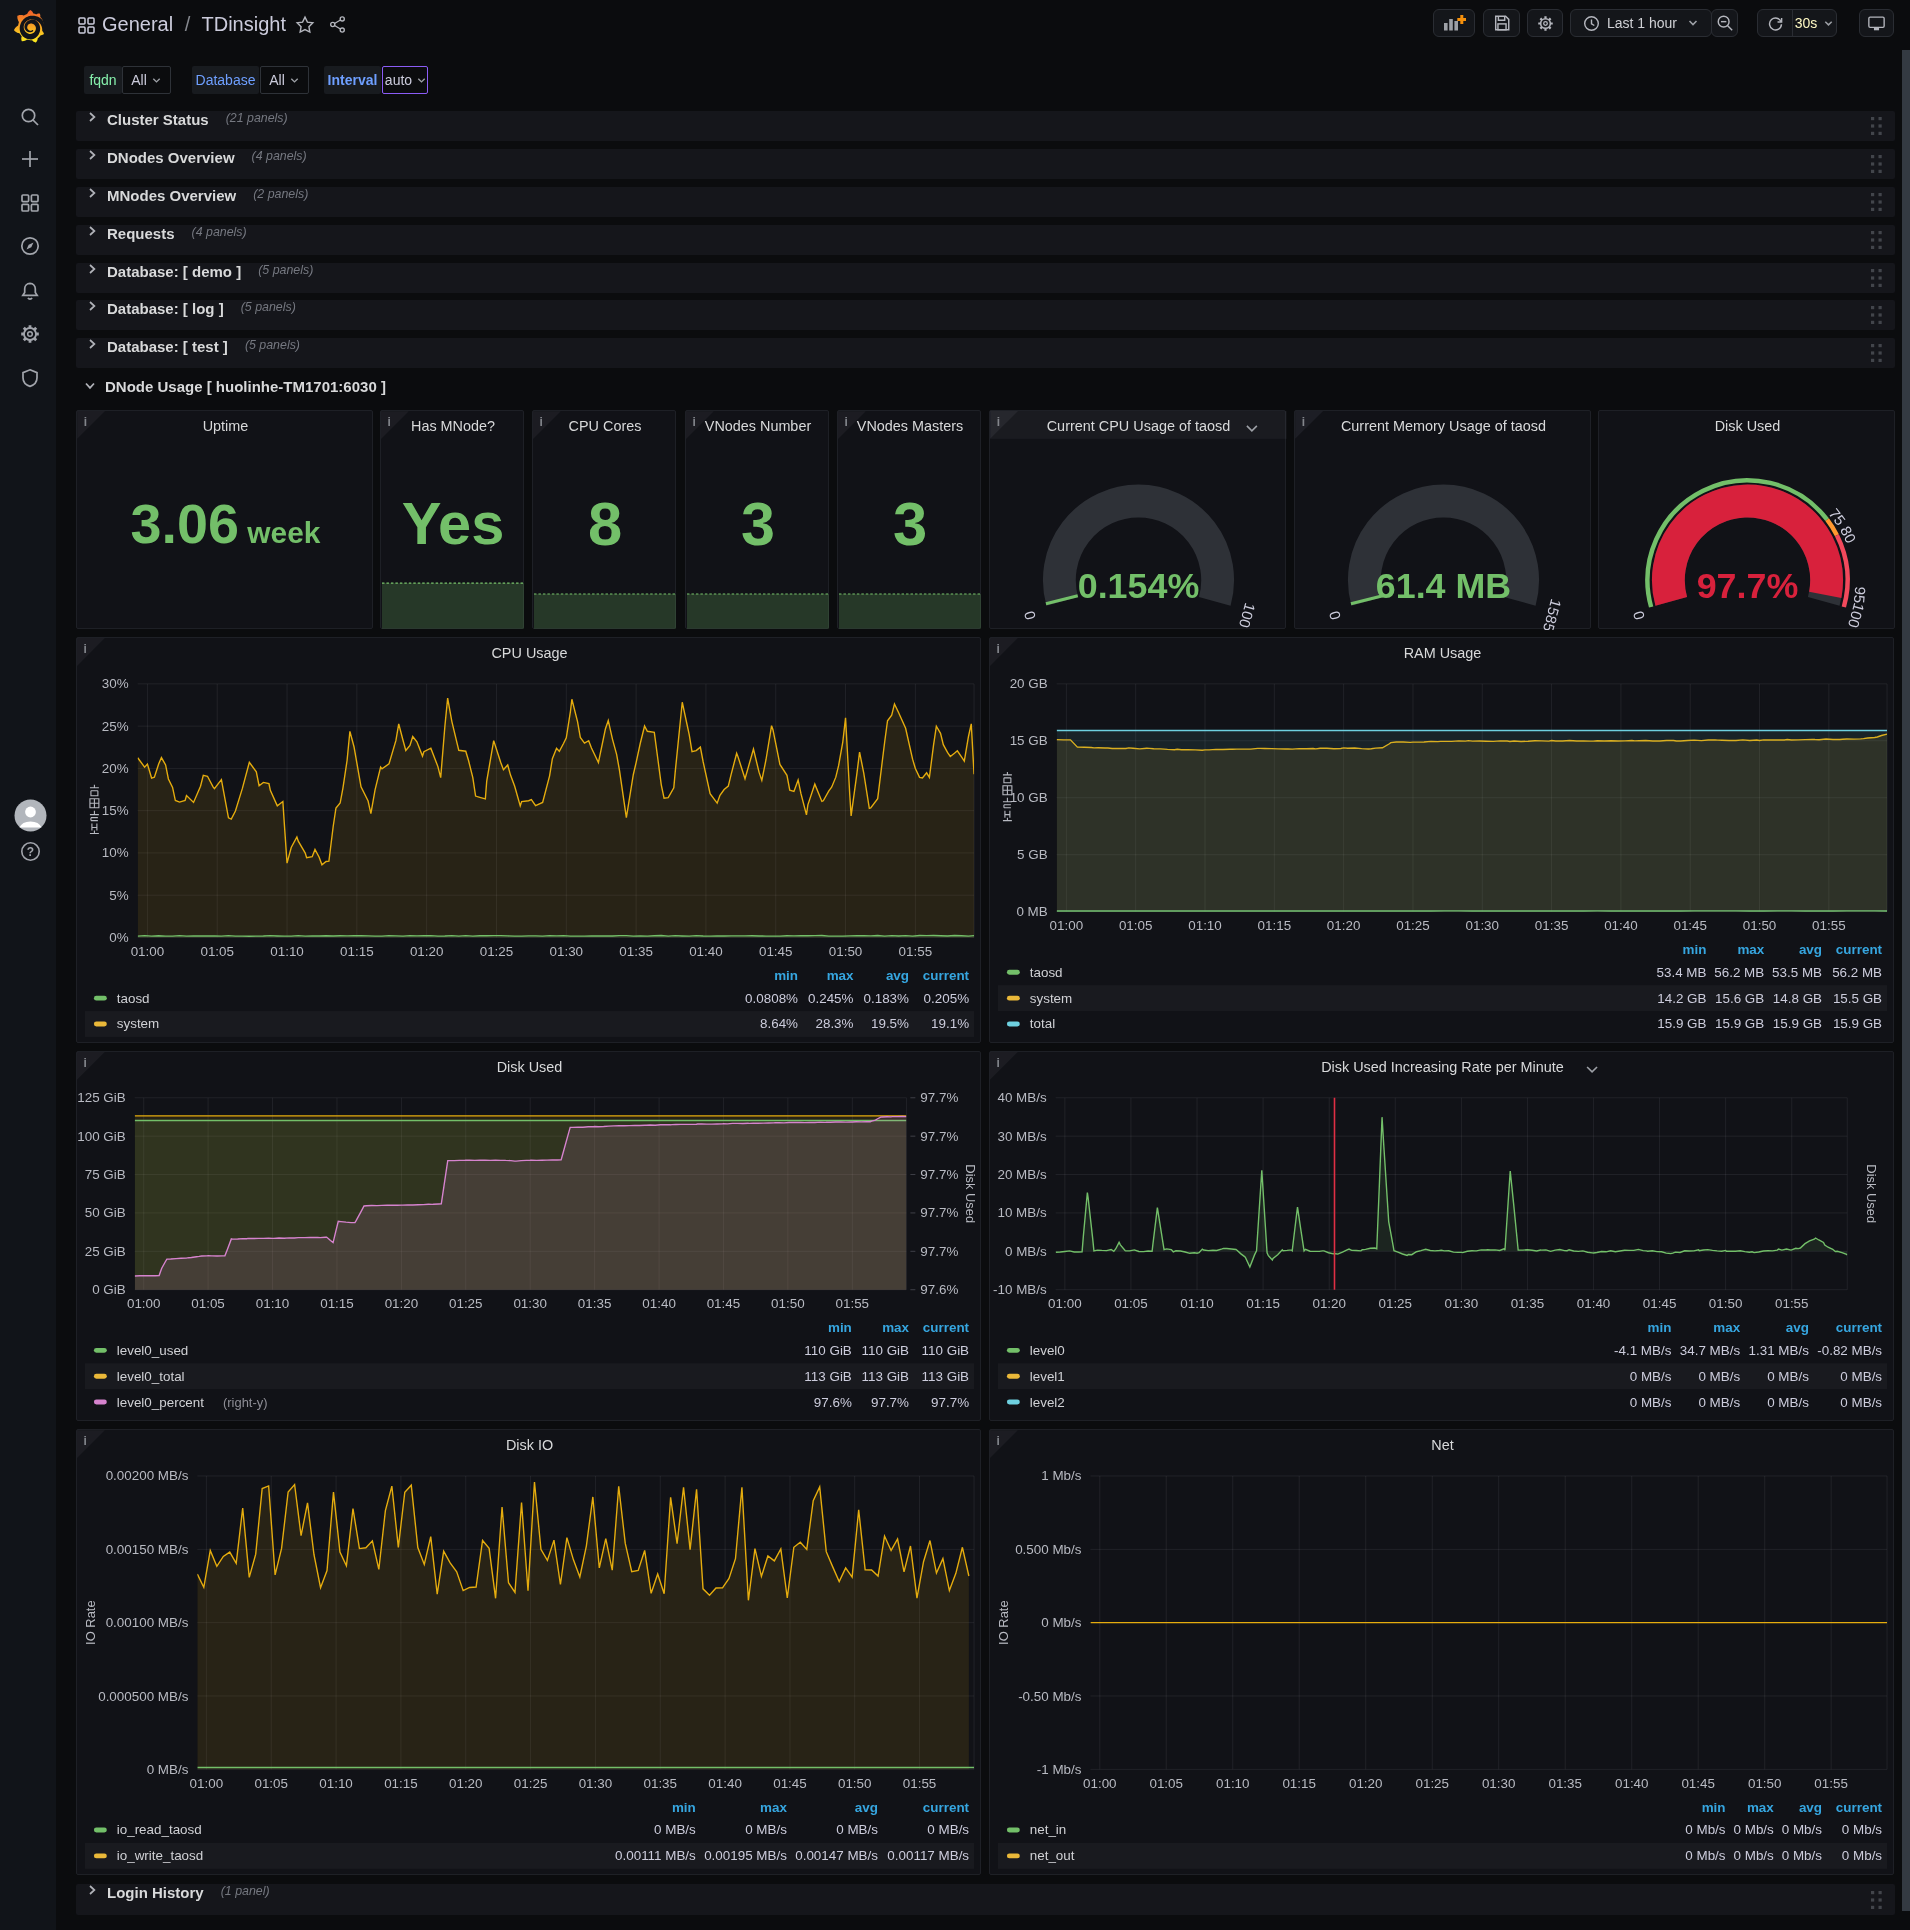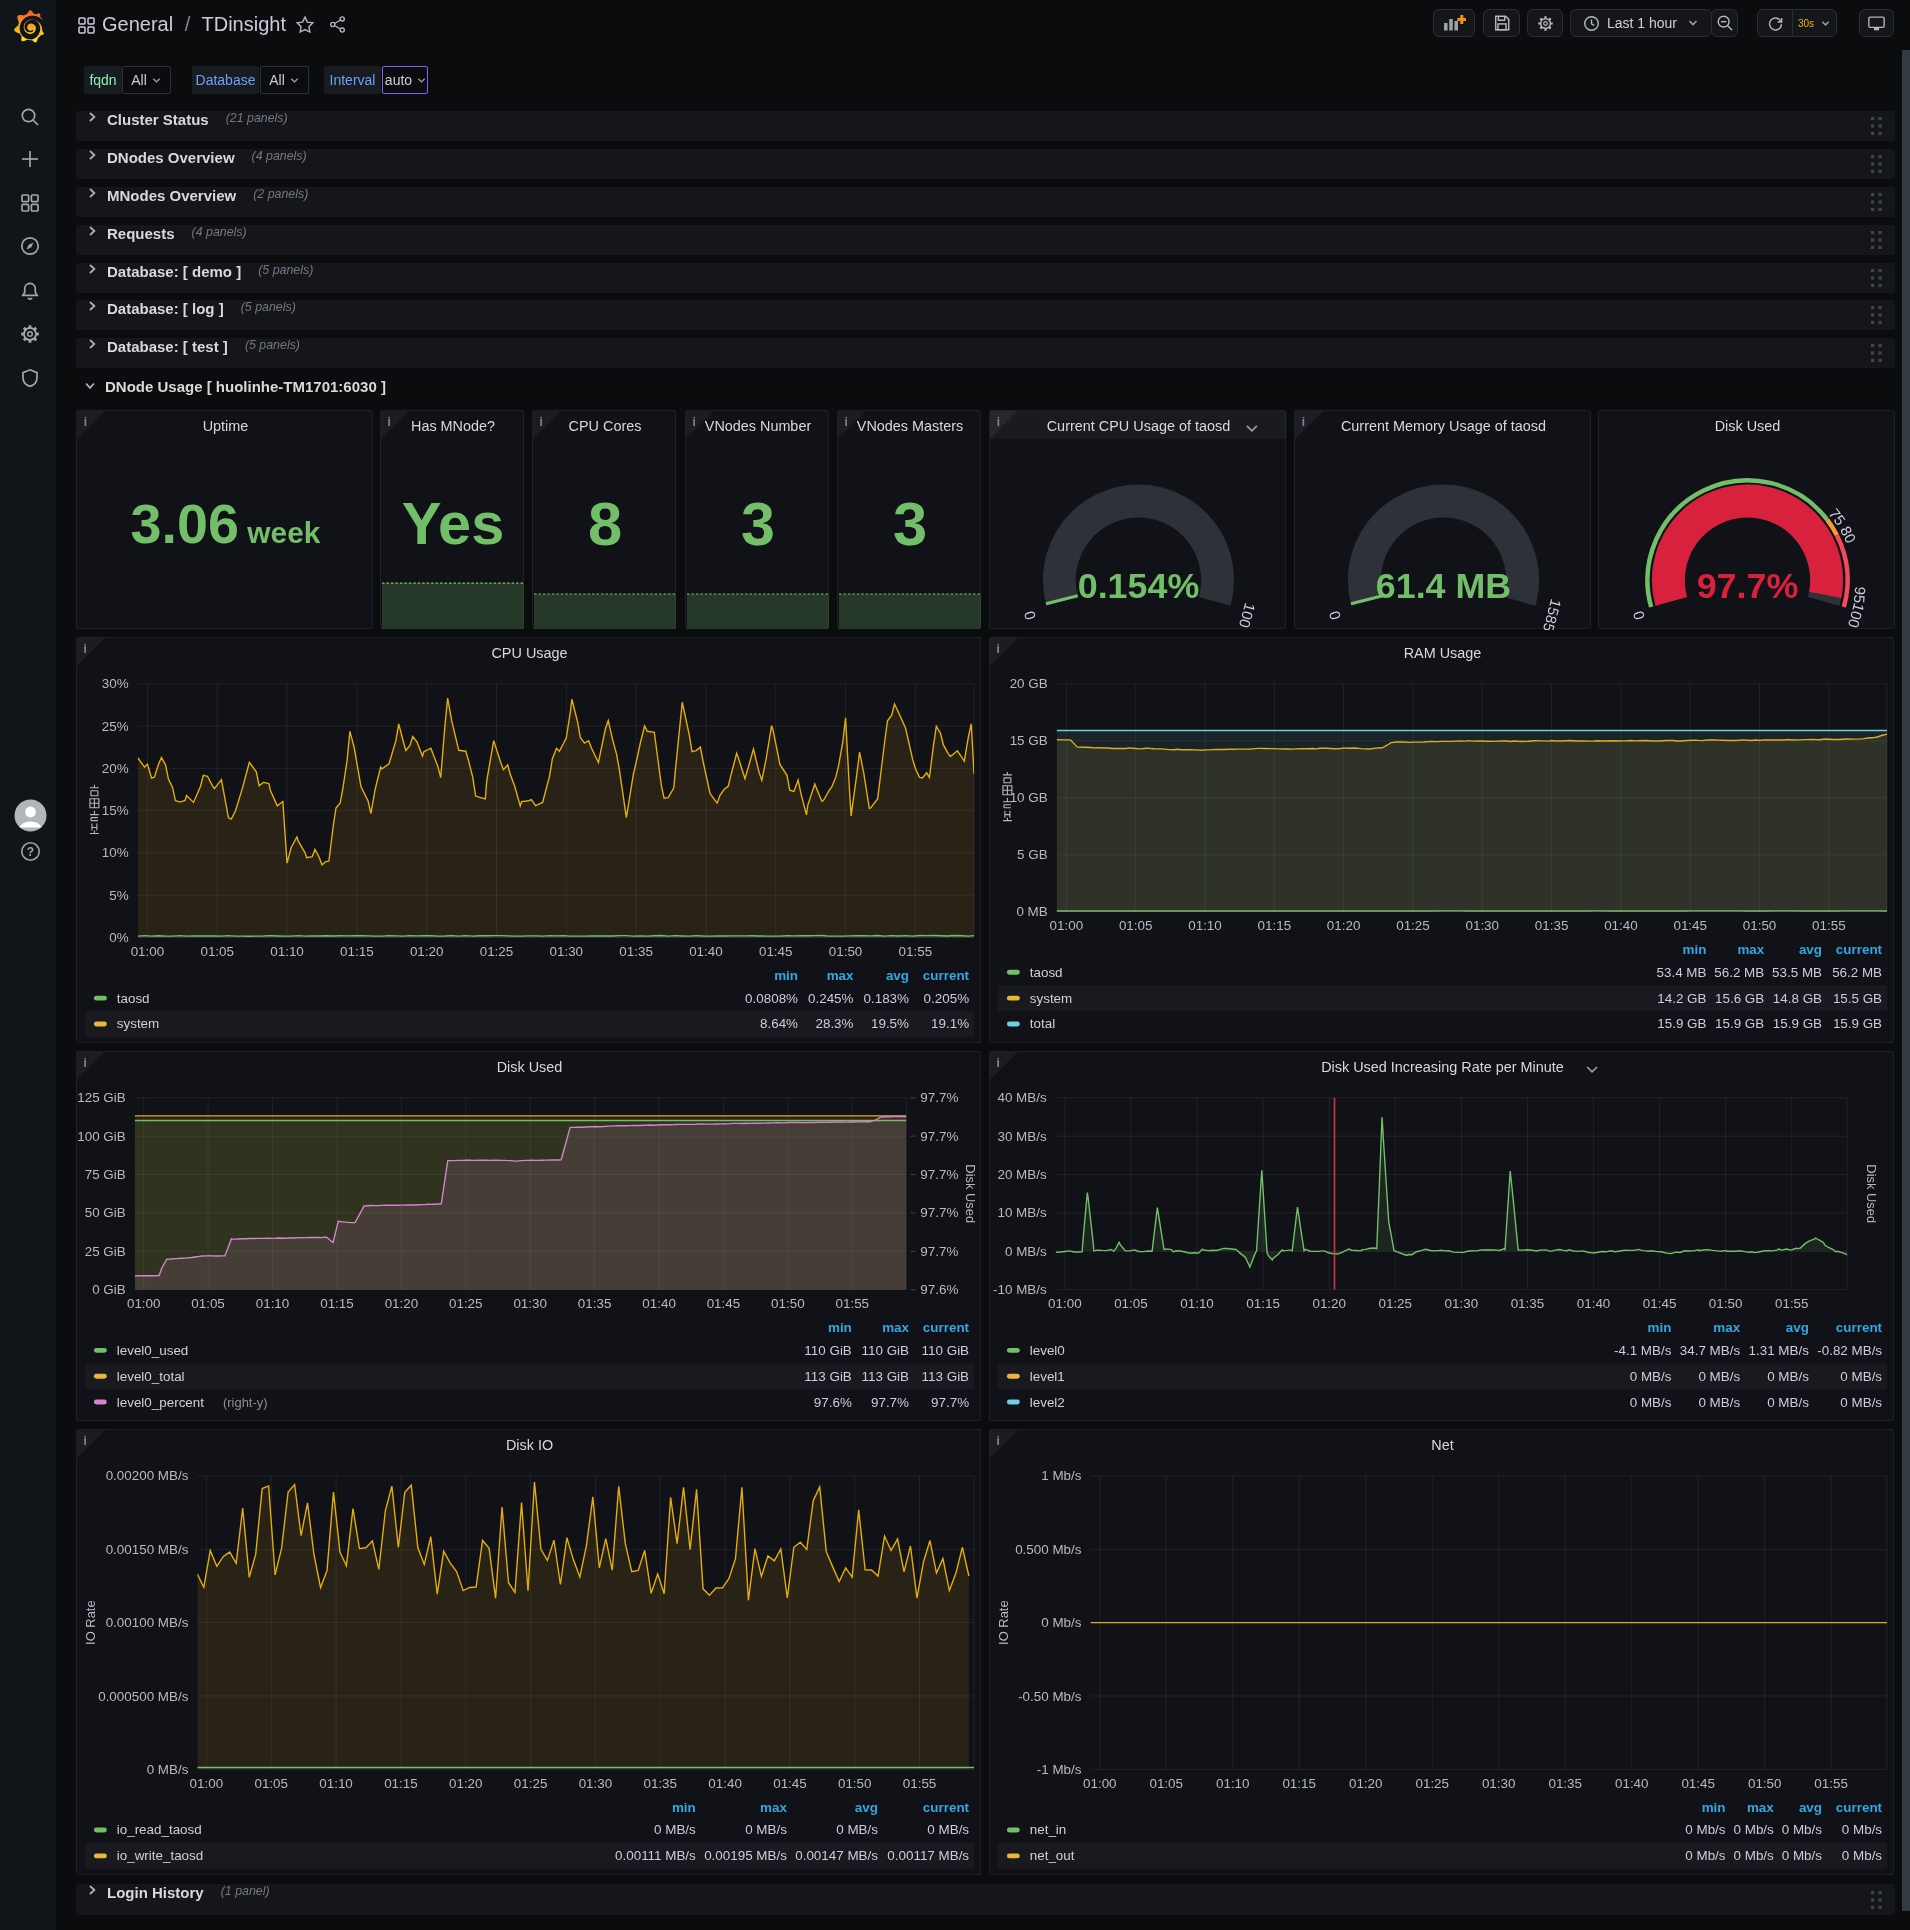--- a/index.html
+++ b/index.html
@@ -126,41 +126,41 @@
   </div>
 <div class="btn" style="left:1757px;width:80px">
     <div style="display:flex;align-items:center;justify-content:center;width:34px">
       <svg width="17" height="17" viewBox="0 0 20 20" fill="none" stroke="#b4b6bd" stroke-width="1.7">
         <path d="M16.6 8.2 A7 7 0 1 0 17 10.8"></path>
         <path d="M17.2 3.4 v4.8 h-4.8" fill="none"></path>
       </svg>
     </div>
     <div style="width:1px;height:26px;background:#2a2d33"></div>
     <div style="flex:1;display:flex;align-items:center;justify-content:center">
-      <span style="font-size:10px;color:#eab308">30s</span>
+      <span style="font-size:14px;color:#fef9c3">30s</span>
       <svg width="11" height="11" viewBox="0 0 12 12" style="margin-left:6px">
         <path d="M2.5 4 l3.5 3.5 L9.5 4" stroke="#9da0a6" stroke-width="1.6" fill="none"></path>
       </svg>
     </div>
   </div>
 <div class="btn" style="left:1859px;width:35px">
     <svg width="19" height="17" viewBox="0 0 22 20" fill="none" stroke="#b4b6bd" stroke-width="1.6">
       <rect x="2" y="2.5" width="18" height="12" rx="1.5"></rect>
       <rect x="8" y="14.5" width="6" height="3.5" fill="#b4b6bd" stroke="none"></rect>
     </svg>
   </div>
 <div class="fbox" style="left:84px;width:38px;background:#181b1f;color:#86efac;justify-content:center;font-weight:500">fqdn</div>
 <div class="fbox" style="left:122px;width:49px;border:1px solid #2e3238;color:#ccccdc;justify-content:center">All&nbsp;<svg width="11" height="11" viewBox="0 0 12 12">
       <path d="M2.5 4 l3.5 3.5 L9.5 4" stroke="#9da0a6" stroke-width="1.5" fill="none"></path>
     </svg></div>
 <div class="fbox" style="left:192px;width:67px;background:#181b1f;color:#6e9fff;justify-content:center;font-weight:500">Database</div>
 <div class="fbox" style="left:260px;width:49px;border:1px solid #2e3238;color:#ccccdc;justify-content:center">All&nbsp;<svg width="11" height="11" viewBox="0 0 12 12">
       <path d="M2.5 4 l3.5 3.5 L9.5 4" stroke="#9da0a6" stroke-width="1.5" fill="none"></path>
     </svg></div>
-<div class="fbox" style="left:324px;width:57px;background:#181b1f;color:#6e9fff;justify-content:center;font-weight:400">Interval</div>
+<div class="fbox" style="left:324px;width:57px;background:#181b1f;color:#6e9fff;justify-content:center;font-weight:700">Interval</div>
 <div class="fbox" style="left:382px;width:46px;border:1px solid #8b5cf6;color:#ccccdc;justify-content:flex-end">auto&nbsp;<svg width="11" height="11" viewBox="0 0 12 12">
       <path d="M2.5 4 l3.5 3.5 L9.5 4" stroke="#9da0a6" stroke-width="1.5" fill="none"></path>
     </svg></div>
 <div class="rowbar" style="top:111px">
     <svg width="10" height="12" viewBox="0 0 10 12" style="margin:0 10px 0 11px">
       <path d="M3 2 l4.4 4 L3 10" stroke="#b0b2b8" stroke-width="1.7" fill="none"></path>
     </svg>
     <span class="t">Cluster Status</span>
     <span class="c">(21 panels)</span>
     <svg class="dots" viewBox="0 0 13 20">

